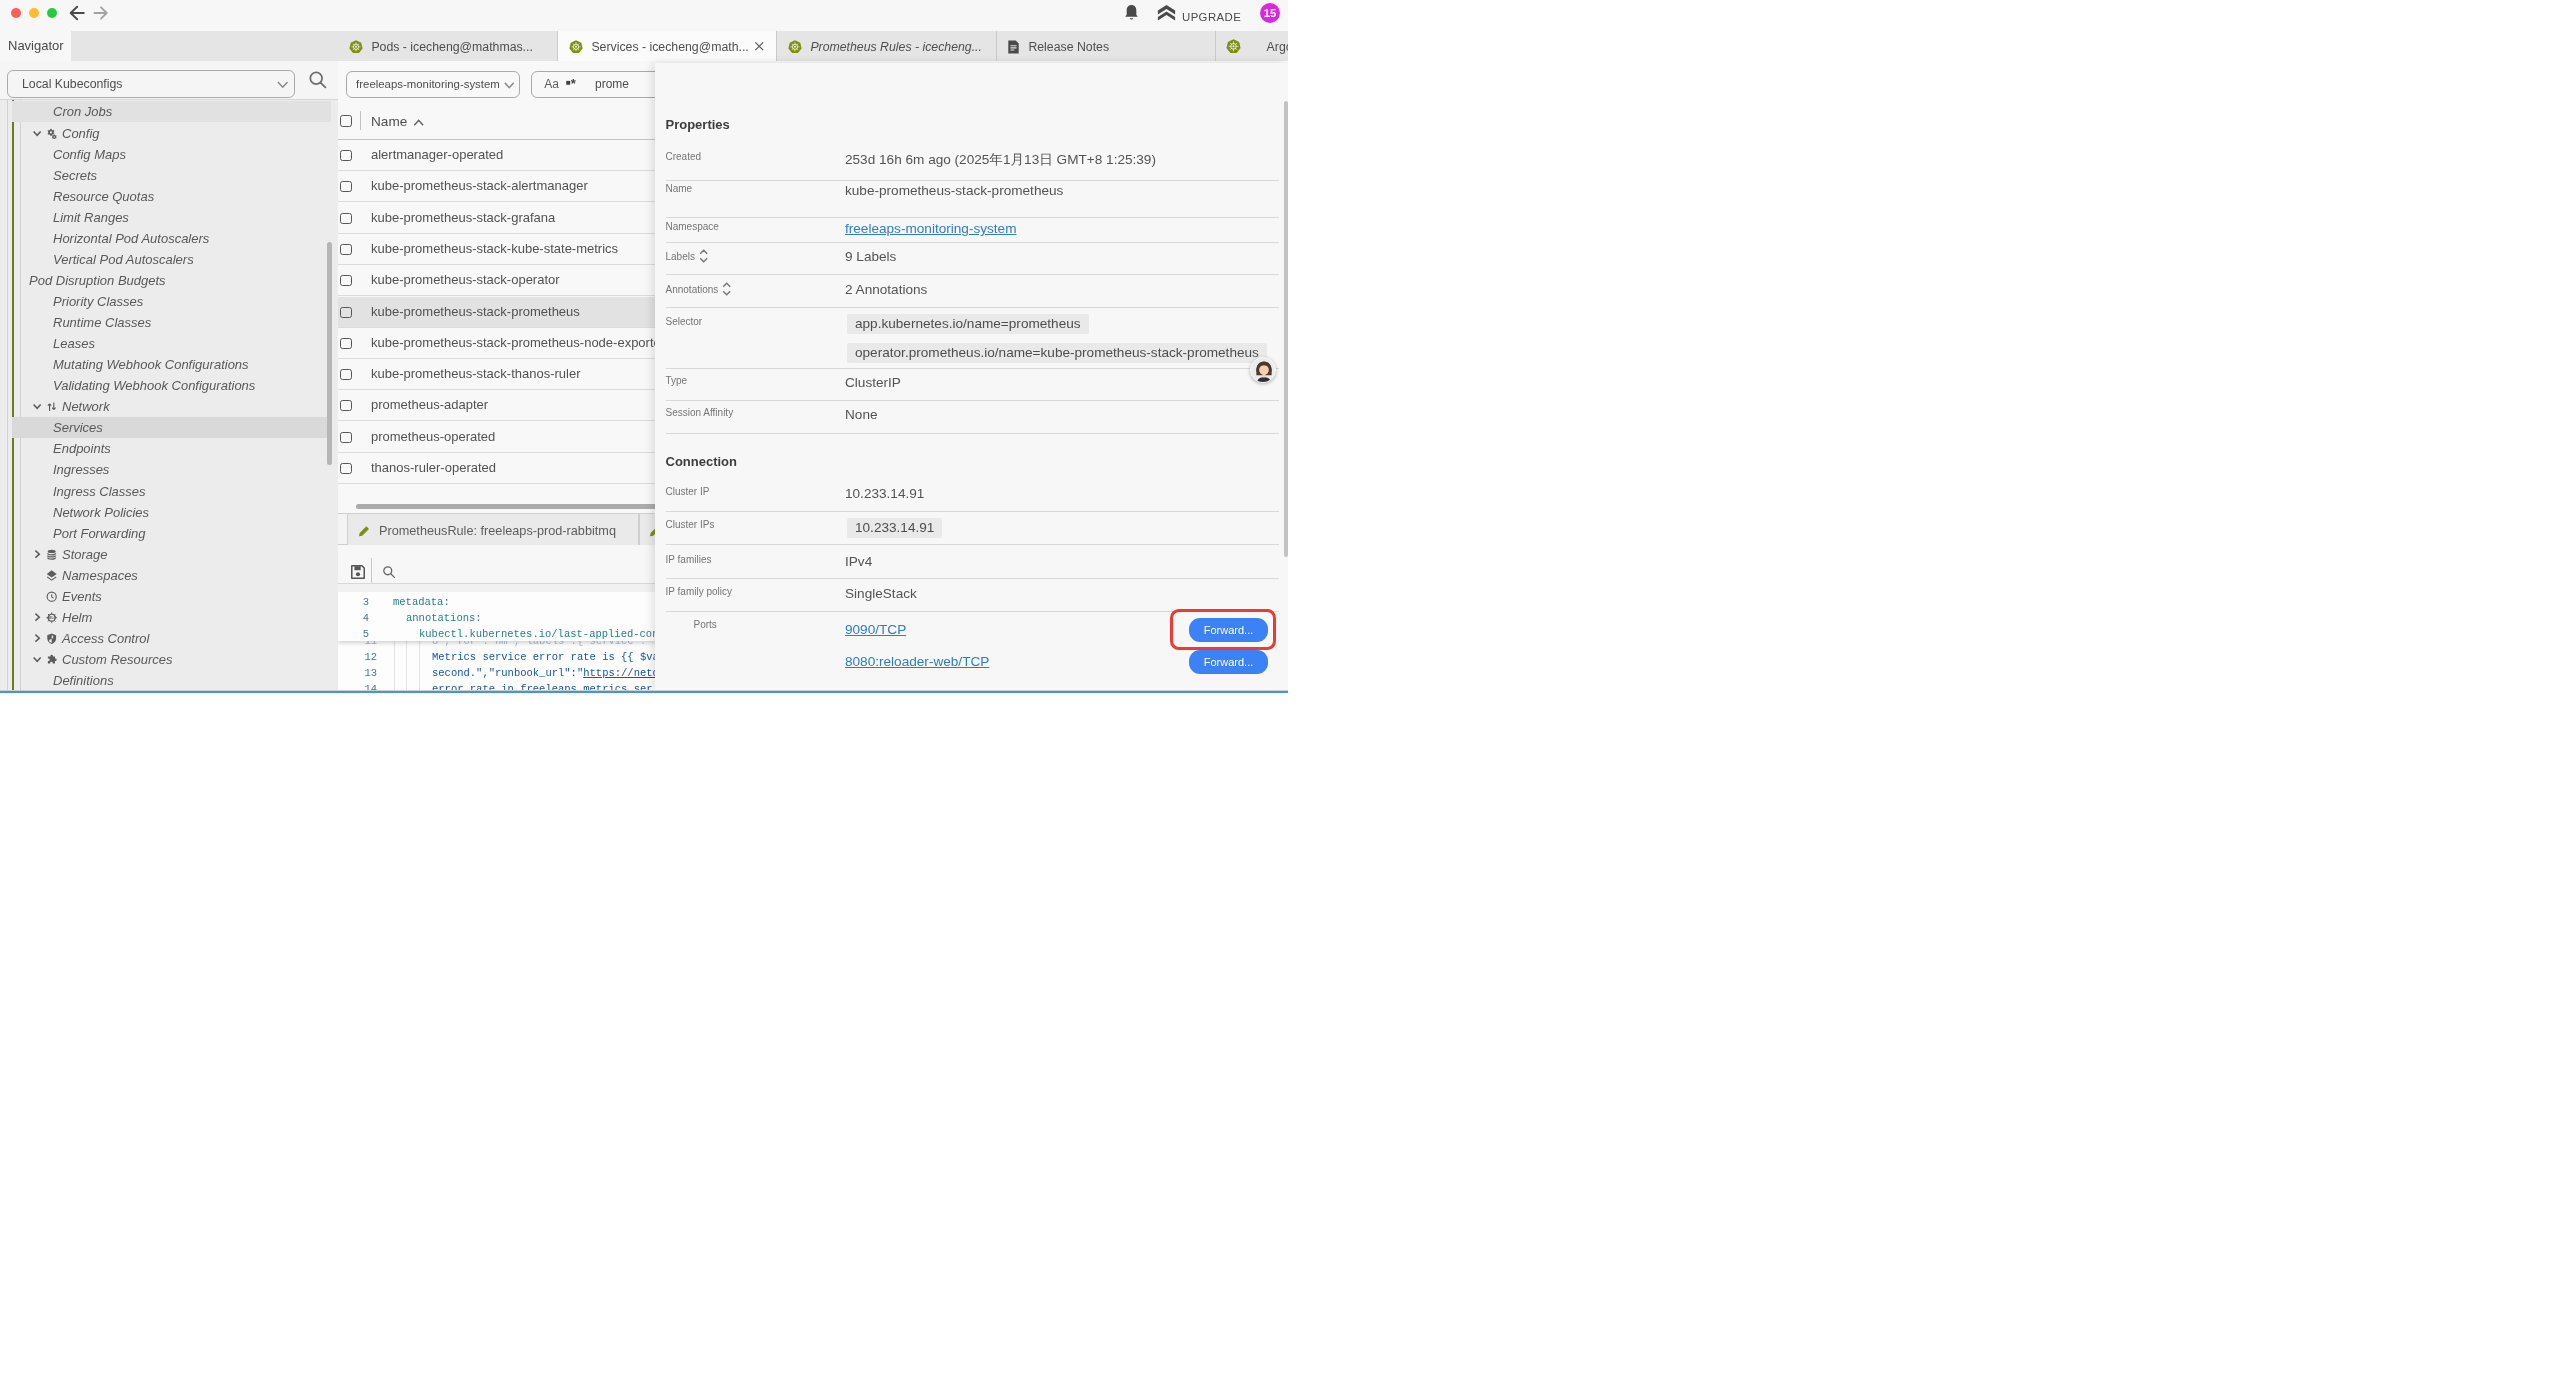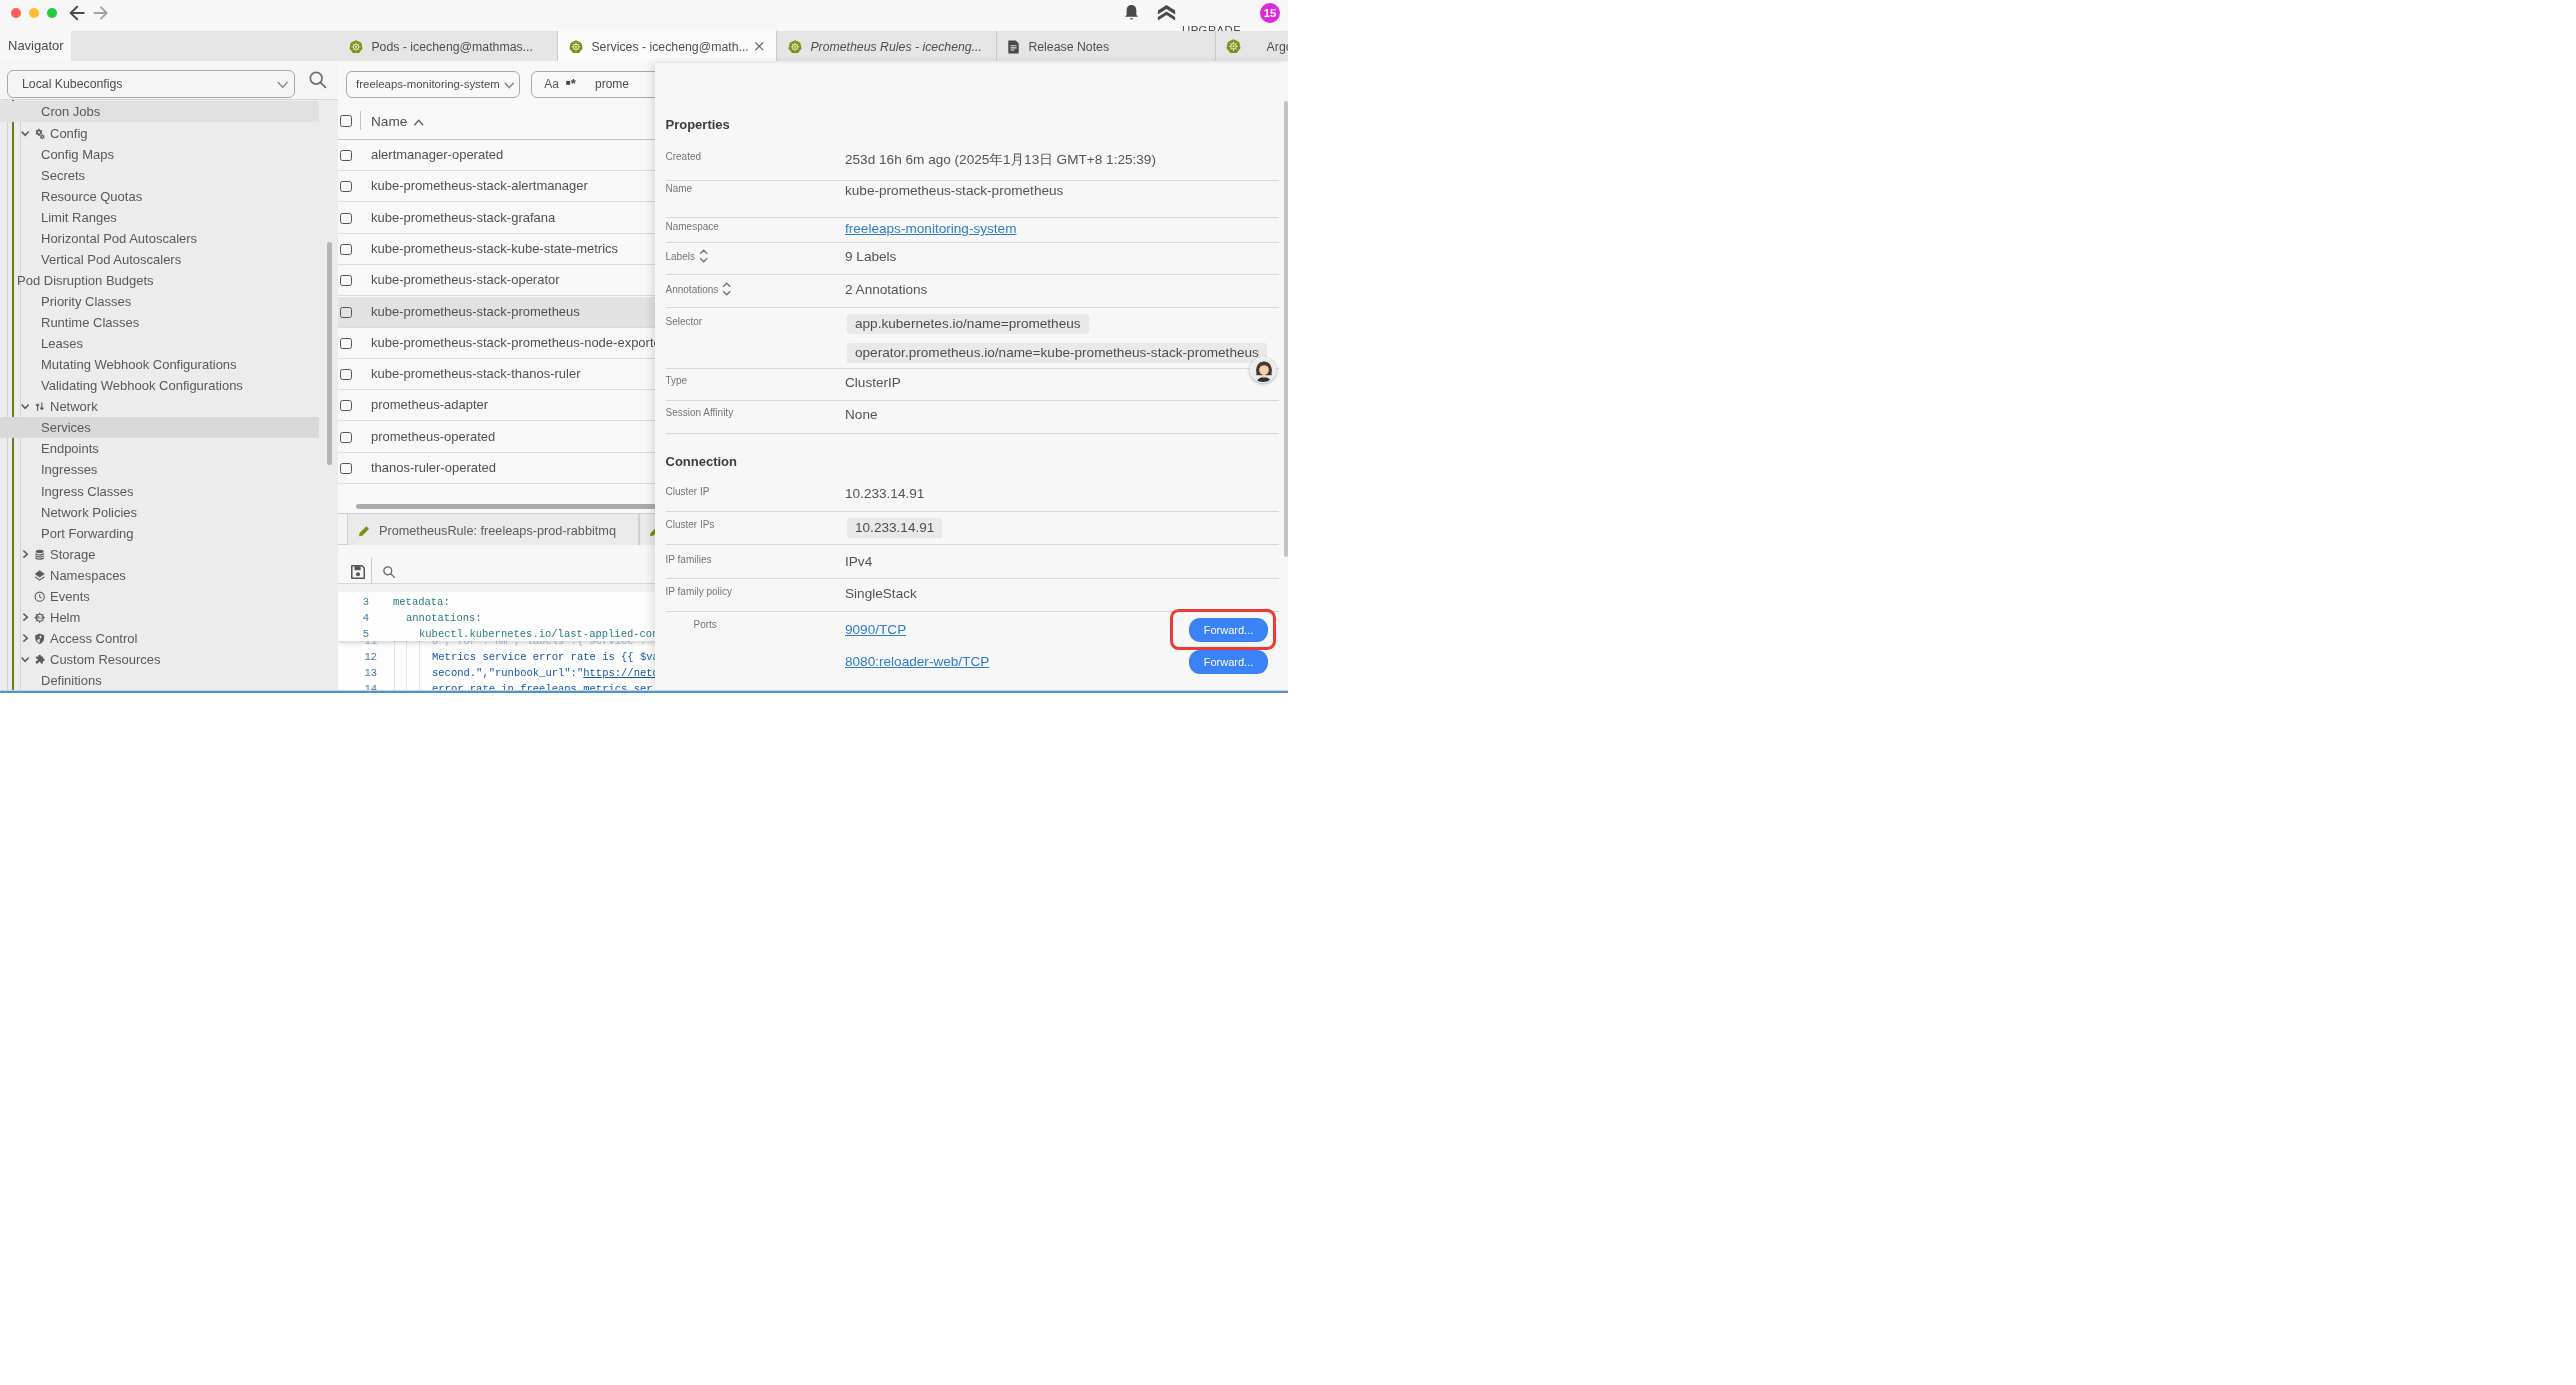--- a/index.html
+++ b/index.html
@@ -19,21 +19,21 @@
   .tab .ki { margin:0 8px 0 11.4px; flex:none; }
   .tabdiv { position:absolute; top:0; width:0.9px; height:31px; background:#c9c9c9; }
 
   
   #nav-tab { position:absolute; left:0; top:31px; width:71px; height:31px; background:#f7f7f7; }
   #nav-tab span { position:absolute; left:8px; top:7px; font-size:13px; color:#4a4a4a; }
   #sb-search { position:absolute; left:0; top:61px; width:338px; height:38px; background:#f5f5f5; }
   #sb-select { position:absolute; left:7px; top:8.8px; width:288px; height:28px; border:0.9px solid #a9a9a9; border-radius:6.1px; background:#f5f5f5; font-size:12.3px; color:#4e4e4e; }
   #sb-select span { position:absolute; left:14px; top:6.1px; }
   #sb-tree { position:absolute; left:0; top:99px; width:338px; height:591px; background:#ececec; border-top:0.9px solid #d6d6d6; overflow:hidden; }
-  .titem { position:absolute; left:0; width:319px; height:21px; line-height:21px; font-size:13px; color:#595959; white-space:nowrap; }
+  .titem { position:absolute; left:12px; width:319px; height:21px; line-height:21px; font-size:13px; color:#595959; white-space:nowrap;font-style:italic; }
   .titem.sel { background:#d9d9d9; width:319px; }
   .t2 { padding-left:41px; }
   .t1 { padding-left:50px; }
   .tico { position:absolute; left:34px; top:4.8px; width:11.4px; height:11.4px; }
   .tchev { position:absolute; left:19px; top:4.4px; width:12.3px; height:12.3px; }
   .guide { position:absolute; top:0; bottom:0; width:0.9px; background:#d2d2d2; }
 
   
   #main { position:absolute; left:338px; top:61px; width:950px; height:629px; background:#f8f8f8; }
   .selbox { position:absolute; top:9.6px; height:27px; border:0.9px solid #a9a9a9; border-radius:6.1px; background:#f8f8f8; font-size:12px; color:#4e4e4e; white-space:nowrap; }
@@ -72,21 +72,21 @@
       <path d="M15.5 8 H1.5 M15.5 8 L9 1.5 M15.5 8 L9 14.5" stroke="#a2a2a2" stroke-width="2.1" fill="none" stroke-linecap="round"></path>
     </svg>
     <svg class="abs" style="left:1124px;top:4.4px;" width="15" height="17.5" viewBox="0 0 17 20">
       <path d="M8.5 1.2 C5.1 1.2 3 3.8 3 7 L3 12.2 L1.3 14.6 L15.7 14.6 L14 12.2 L14 7 C14 3.8 11.9 1.2 8.5 1.2 Z" fill="#4a4a4a"></path>
       <path d="M6.4 16.2 A2.2 2.2 0 0 0 10.6 16.2 Z" fill="#4a4a4a"></path>
     </svg>
     <svg class="abs" style="left:1157px;top:4.4px;" width="19" height="17.5" viewBox="0 0 22 20">
       <path d="M1 7.5 L11 1 L21 7.5 L21 12 L11 5.6 L1 12 Z" fill="#4a4a4a"></path>
       <path d="M1 15 L11 8.6 L21 15 L21 19 L11 12.7 L1 19 Z" fill="#4a4a4a"></path>
     </svg>
-    <div class="abs" style="left:1182px;top:24px;font-size:11.4px;color:#4a4a4a;letter-spacing:0.4px;">UPGRADE</div>
+    <div class="abs" style="left:1182px;top:11px;font-size:11.4px;color:#4a4a4a;letter-spacing:0.4px;">UPGRADE</div>
     <div class="abs" style="left:1260px;top:3.1px;width:20px;height:20px;border-radius:50%;background:#db28dd;color:#fff;font-size:11.4px;font-weight:bold;text-align:center;line-height:20px;">15</div>
   </div>
   <div id="tabbar">
     <div class="abs" style="left:71px;top:30px;width:1217px;height:0.9px;background:#d2d2d2;"></div>
     <div class="tab" style="left:338px;width:219px;">
       <span class="ki">
           <svg width="14" height="14" viewBox="0 0 16 16">
             <use href="#k8s"></use>
           </svg>
         </span>

